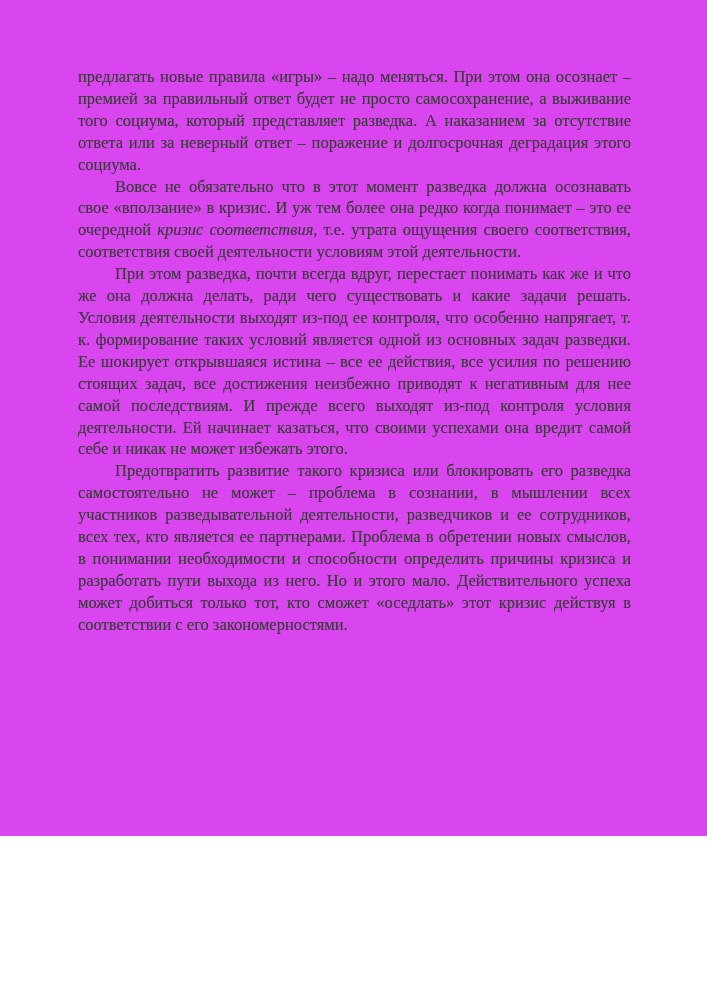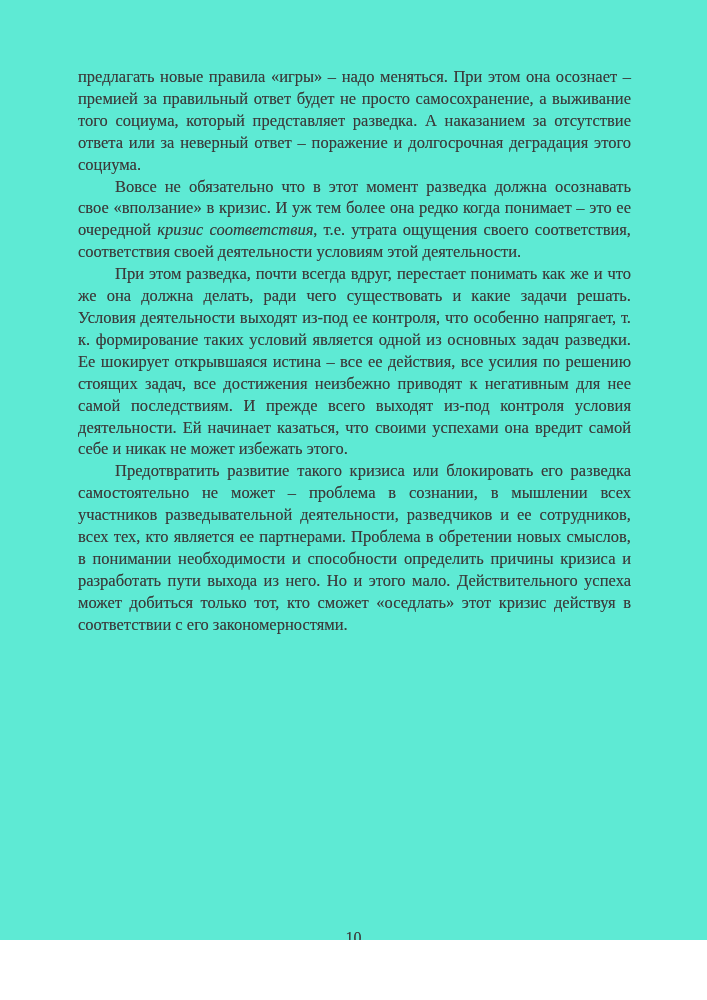--- a/index.html
+++ b/index.html
@@ -3,22 +3,22 @@
 <meta charset="utf-8">
 <style>
   html, body {
     margin: 0;
     padding: 0;
     background: #ffffff;
   }
   .page {
     position: relative;
     width: 707px;
-    height: 940px;
-    background: #5eead4;
+    height: 836px;
+    background: #d946ef;
     overflow: hidden;
     font-family: "Liberation Serif", "DejaVu Serif", serif;
     color: #3b3b3b;
   }
   .text-block {
     position: absolute;
     left: 78px;
     top: 66px;
     width: 553px;
     text-align: justify;

